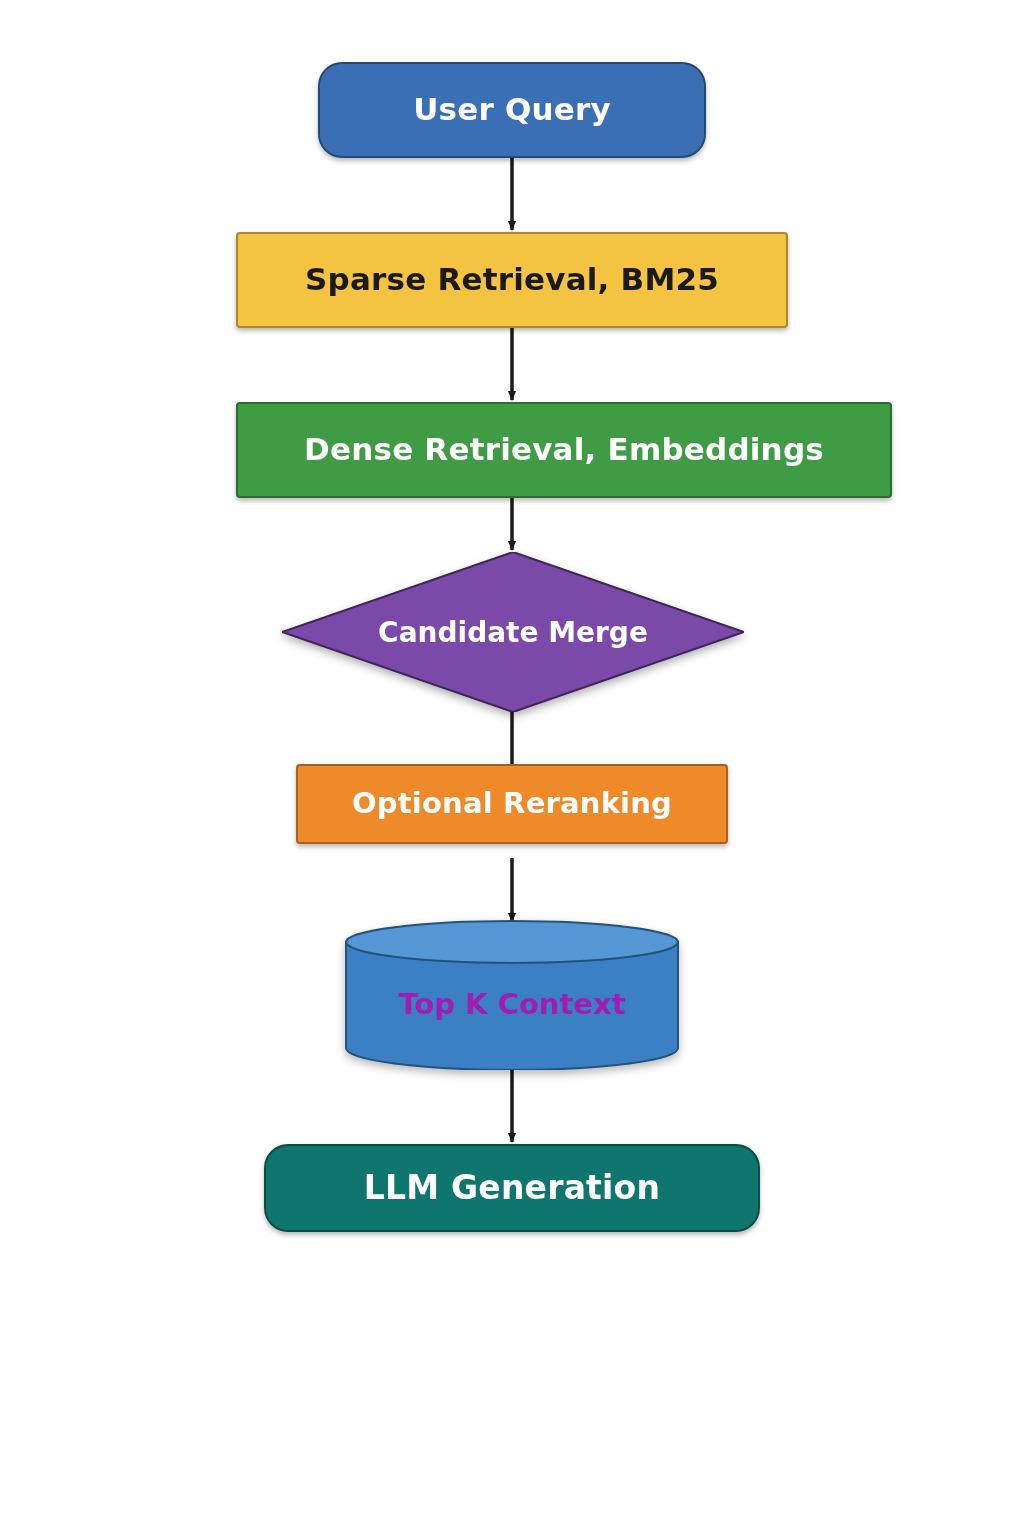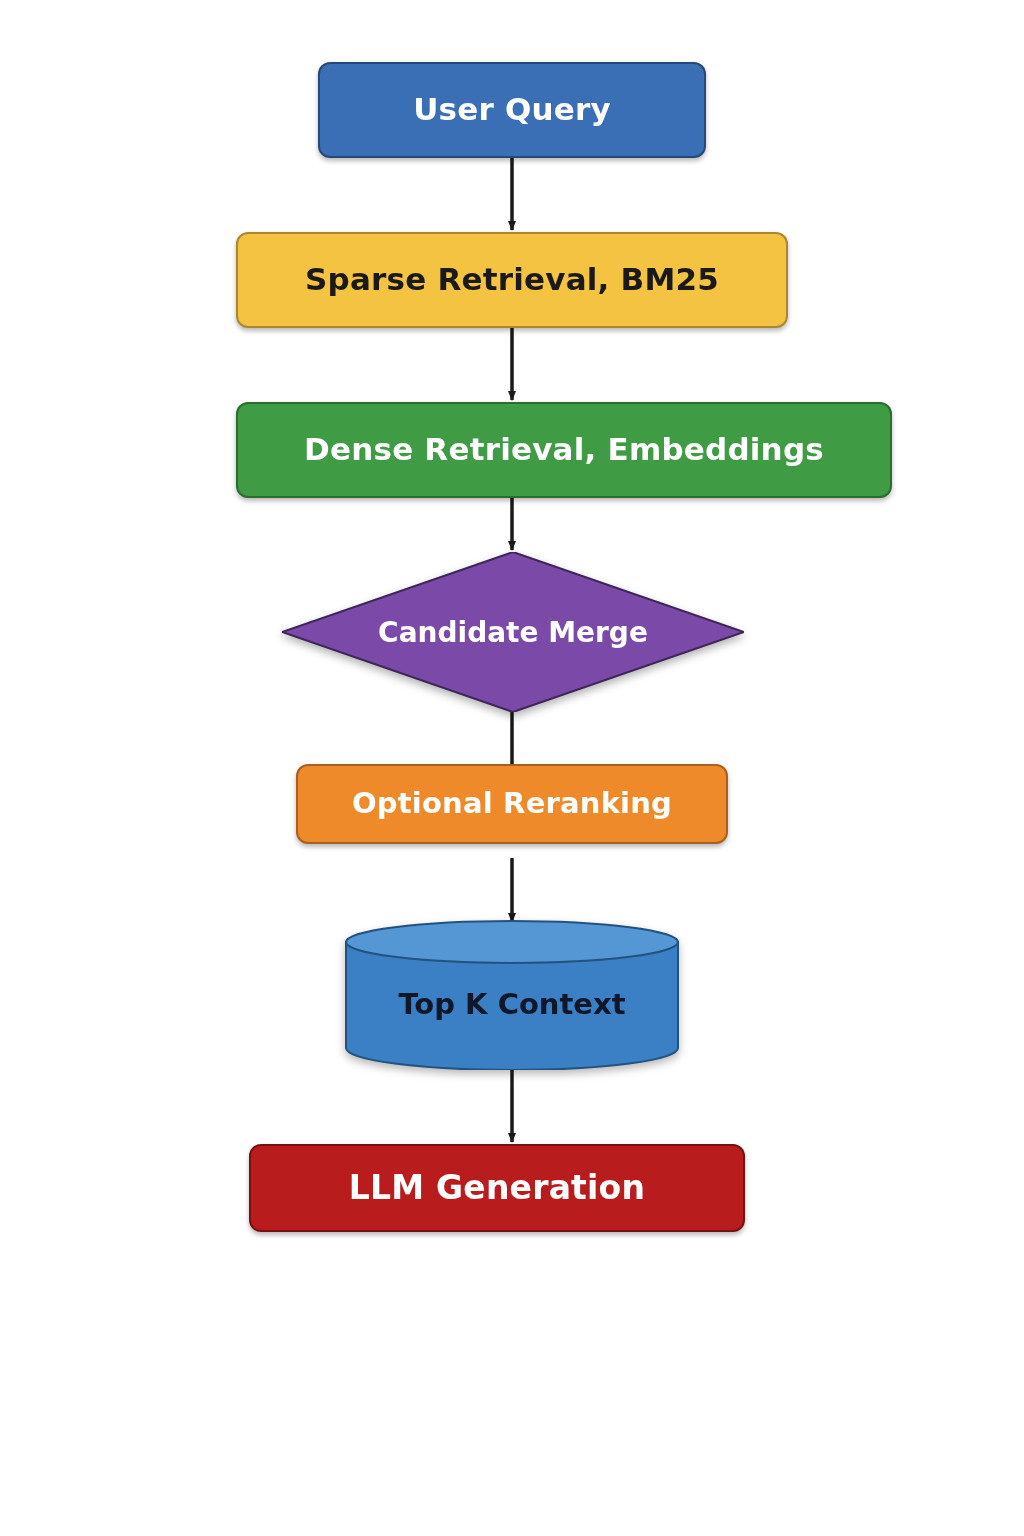--- a/index.html
+++ b/index.html
@@ -28,26 +28,26 @@
     justify-content: center;
     box-sizing: border-box;
     color: #ffffff;
     font-weight: bold;
     text-align: center;
     line-height: 1.15;
     letter-spacing: 0.2px;
   }
   
   .rounded {
-    border-radius: 12px;
+    border-radius: 24px;
     border: 2px solid rgba(0,0,0,0.35);
     box-shadow: 0 3px 5px rgba(0,0,0,0.28);
   }
   .rect {
-    border-radius: 12px;
+    border-radius: 4px;
     border: 2px solid rgba(0,0,0,0.3);
     box-shadow: 0 3px 5px rgba(0,0,0,0.28);
   }
   .diamond-wrap {
     position: absolute;
     filter: drop-shadow(0 4px 4px rgba(0,0,0,0.3));
   }
   .diamond-wrap svg {
     position: absolute;
     left: 0;
@@ -77,21 +77,21 @@
   }
   .cylinder-label {
     position: absolute;
     left: 0;
     top: 0;
     width: 100%;
     height: 100%;
     display: flex;
     align-items: center;
     justify-content: center;
-    color: #0f172a;
+    color: #a21caf;
     font-weight: bold;
     text-align: center;
     padding-top: 18px;
     box-sizing: border-box;
   }
   #edges {
     position: absolute;
     left: 0;
     top: 0;
     pointer-events: none;
@@ -146,17 +146,17 @@
   <div class="cylinder-wrap" style="left:344px; top:920px; width:336px; height:150px;">
     <svg width="336" height="150" viewBox="0 0 336 150">
       <path d="M2,22 L2,128 A166,22 0 0 0 334,128 L334,22 Z" fill="#3b7fc4" stroke="#23527f" stroke-width="2"></path>
       <ellipse cx="168" cy="22" rx="166" ry="21" fill="#5596d4" stroke="#23527f" stroke-width="2"></ellipse>
     </svg>
     <div class="cylinder-label" style="font-size:29px;">
       <span>Top K Context</span>
     </div>
   </div>
 
-  <div class="node rounded" style="left:249px; top:1144px; width:496px; height:88px; background:#b91c1c; font-size:33px;">
+  <div class="node rounded" style="left:264px; top:1144px; width:496px; height:88px; background:#0f766e; font-size:33px;">
     <span>LLM Generation</span>
   </div>
 
 </div>
 
 </body></html>

